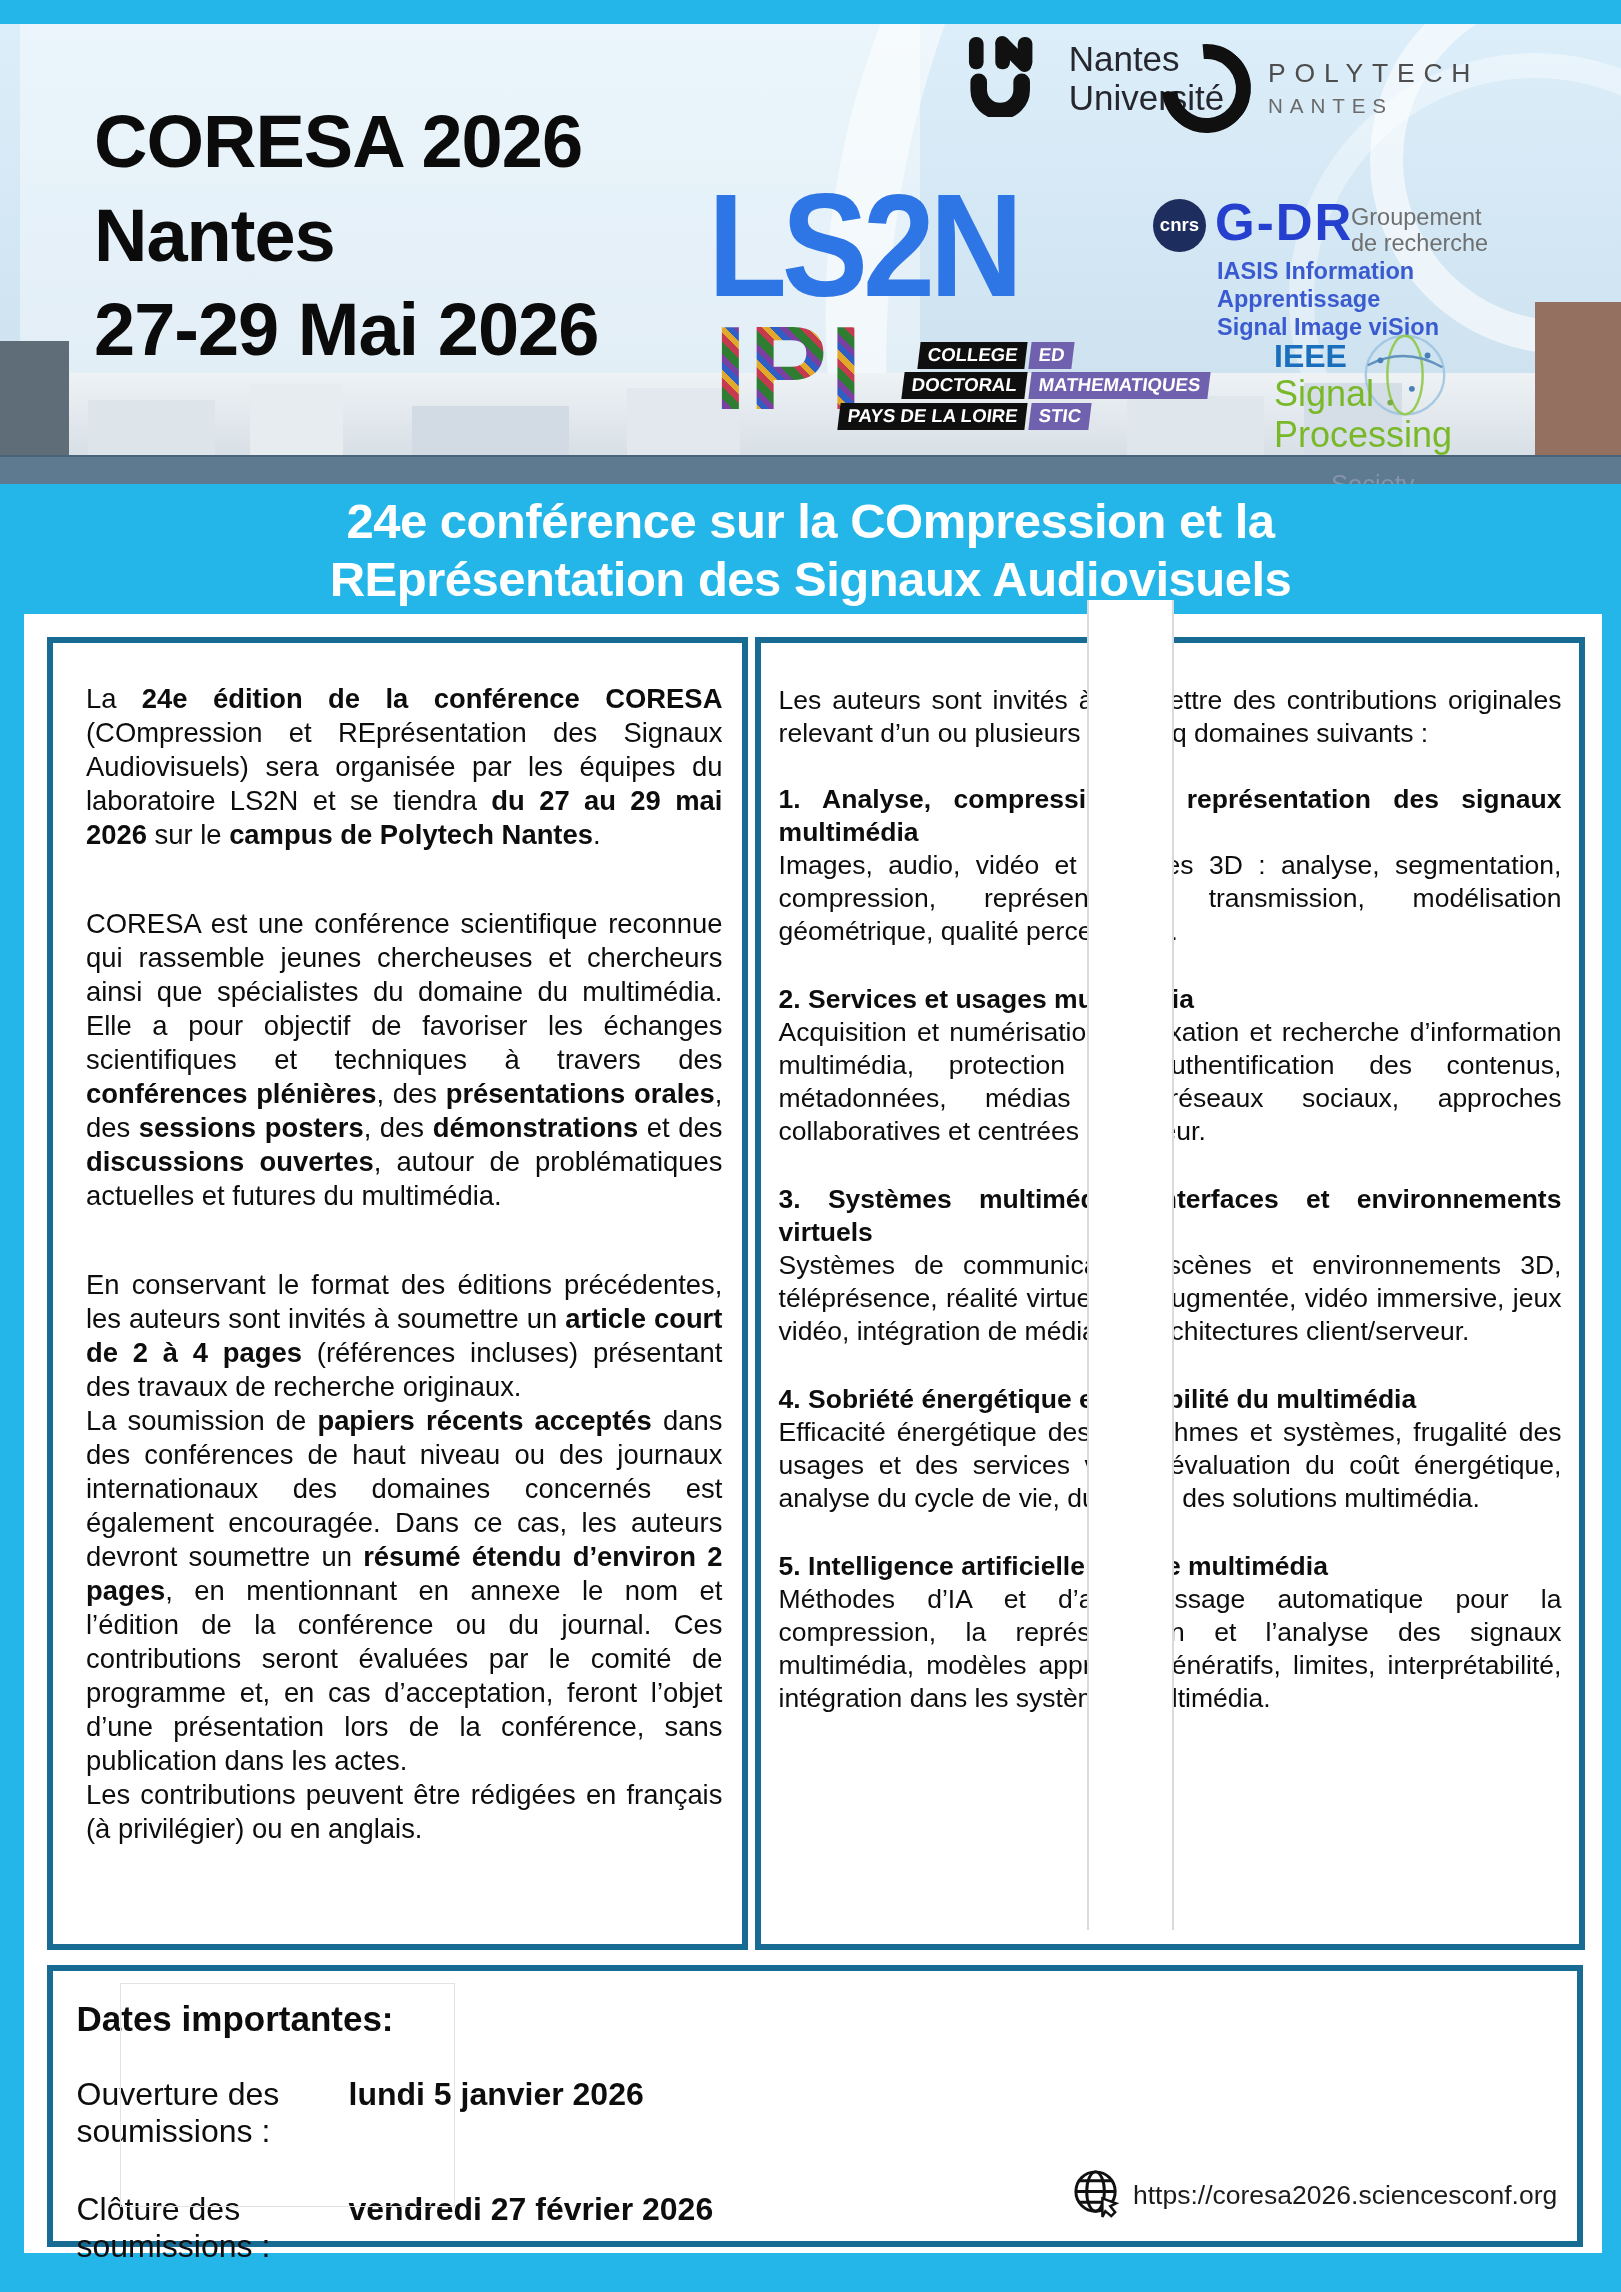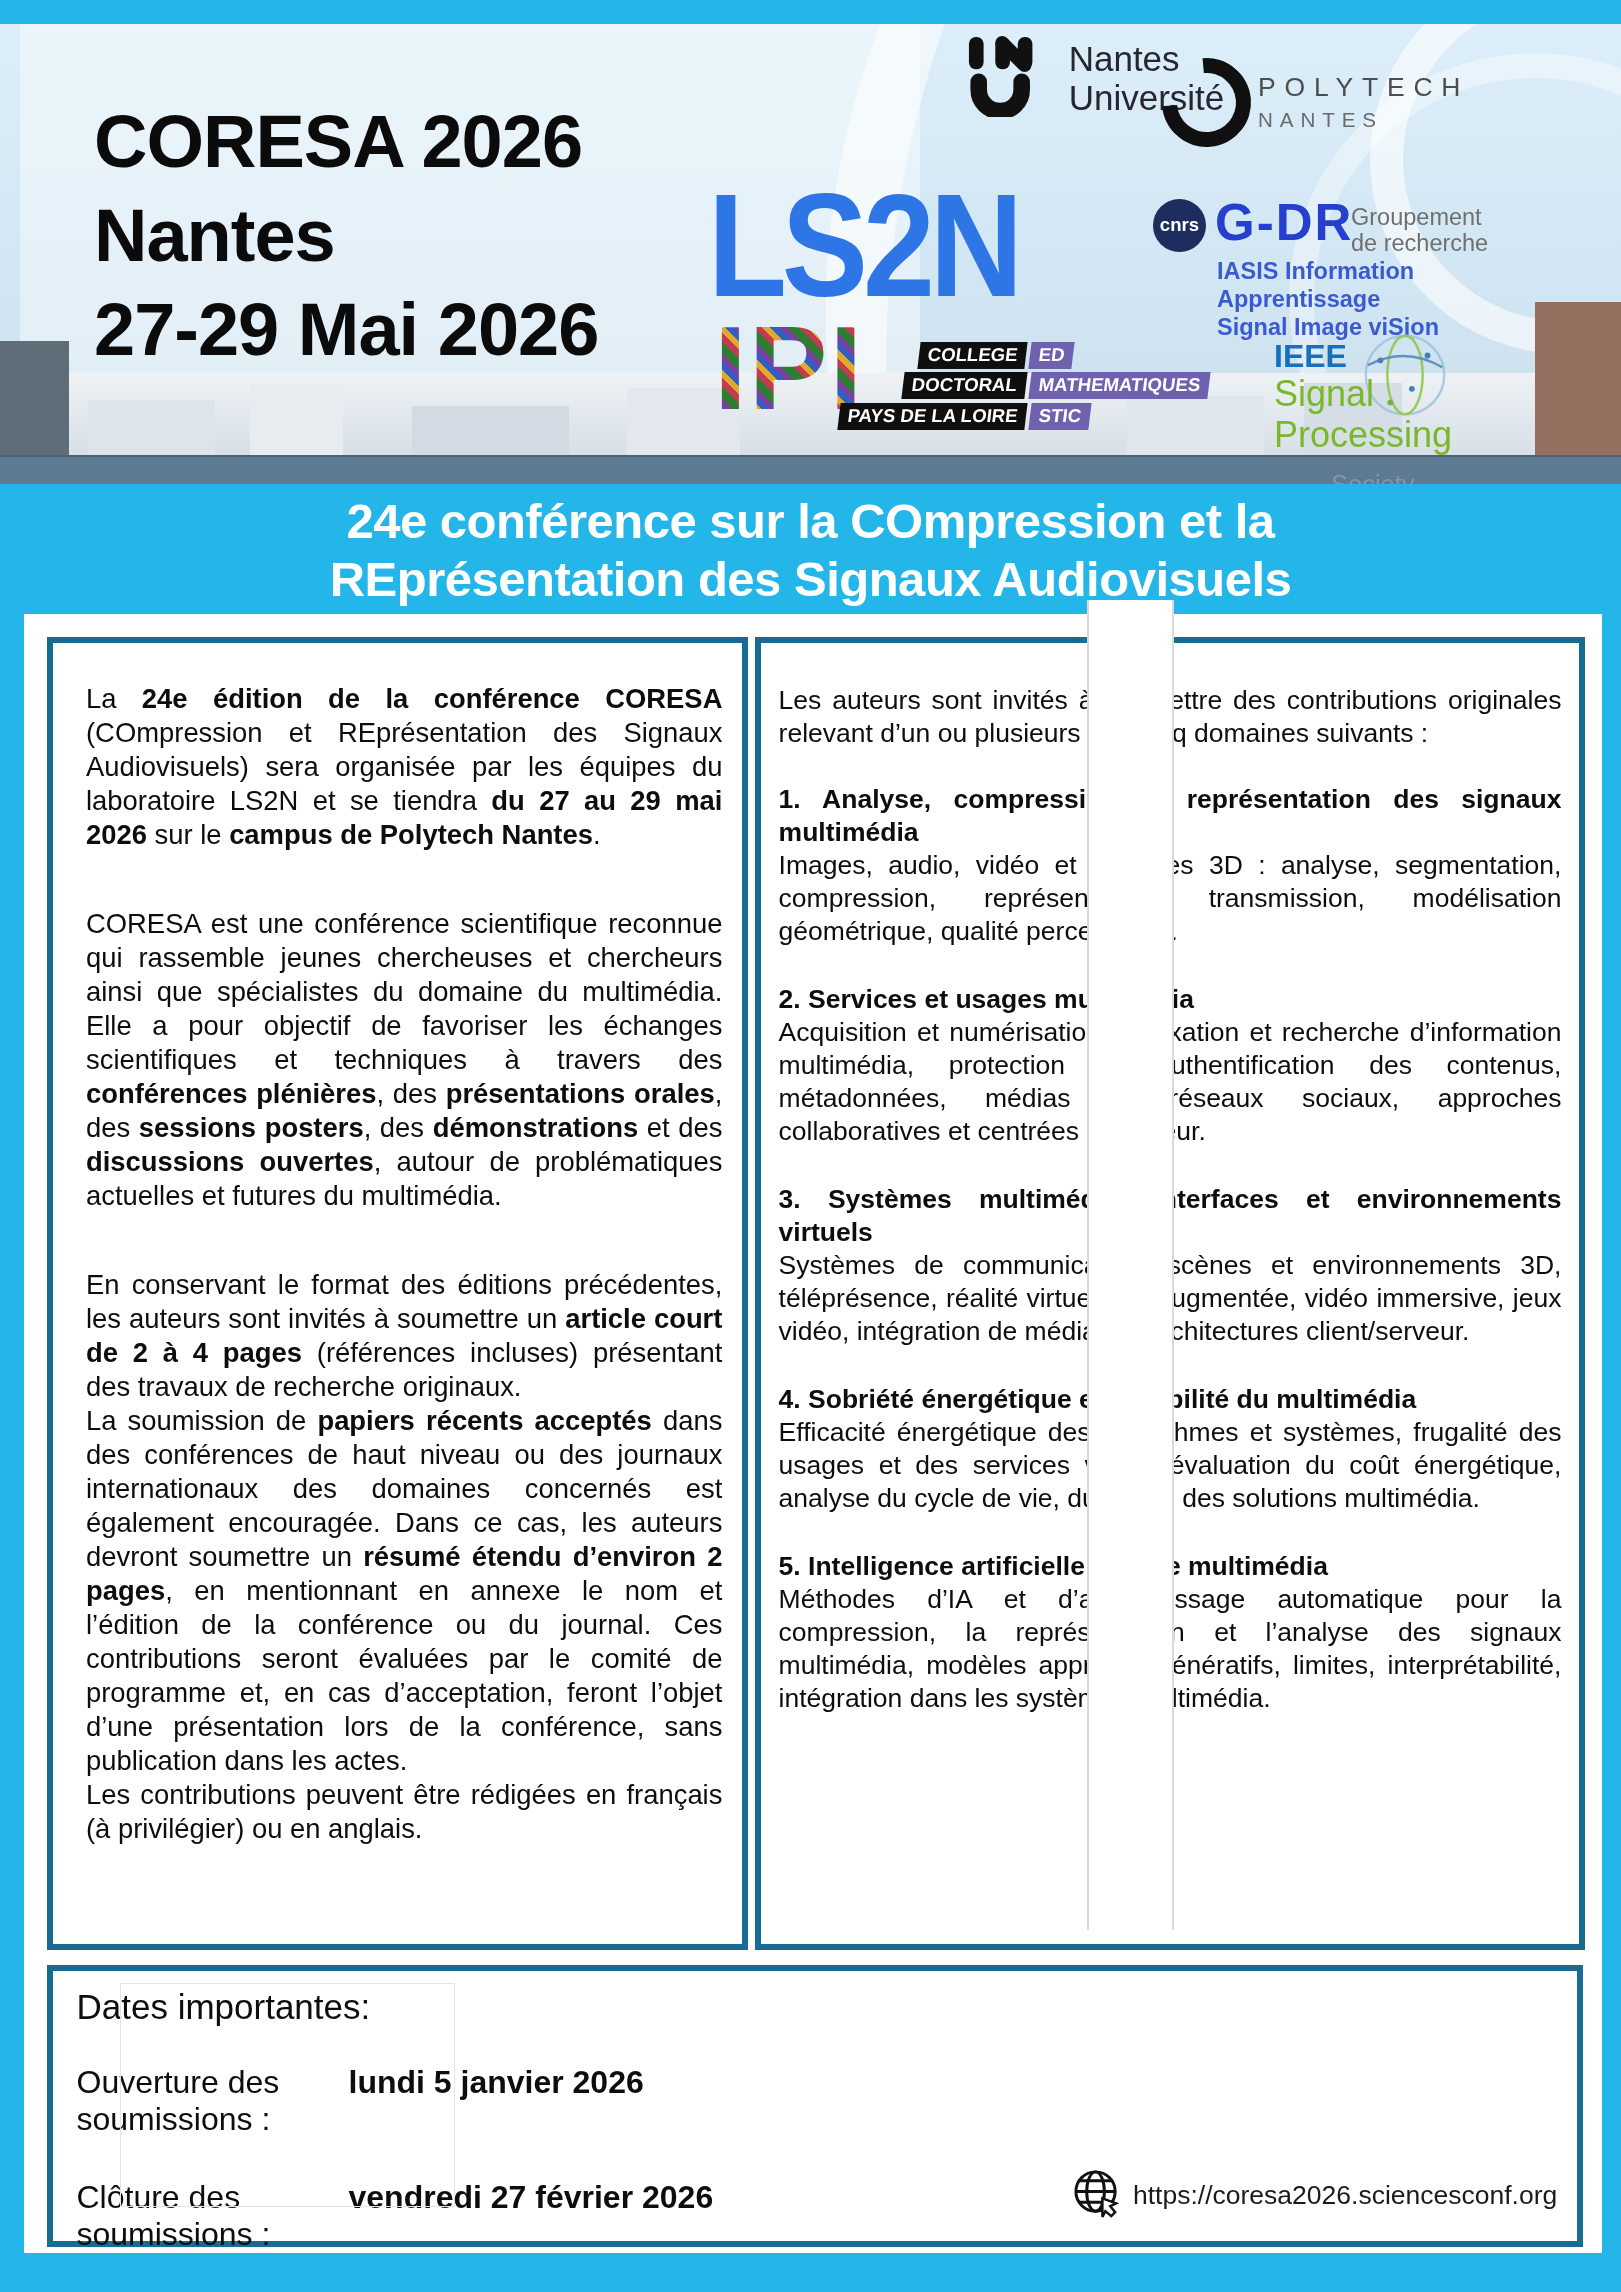--- a/index.html
+++ b/index.html
@@ -22,21 +22,21 @@
   .bld{position:absolute;bottom:0;}
   .water{position:absolute;left:0;bottom:0;width:100%;height:27.4px;background:#5d7a90;border-top:2.9px solid #49637a;}
 
   .event-title{position:absolute;left:94px;top:71px;font-weight:bold;color:#0b0b0b;
                font-size:74px;line-height:94px;letter-spacing:-1px;white-space:nowrap;}
 
   
   .nu{position:absolute;left:963px;top:11.8px;display:flex;align-items:center;gap:15.7px;}
   .nu-text{font-size:35px;line-height:39px;color:#26262e;}
   
-  .poly{position:absolute;left:1162px;top:34px;display:flex;align-items:center;gap:7px;}
+  .poly{position:absolute;left:1162px;top:20px;display:flex;align-items:center;gap:17px;}
   .poly-ring{width:59px;height:59px;border-radius:50%;border:15.7px solid #101010;border-left-color:transparent;
              transform:rotate(40deg);}
   .poly-t1{font-size:26.5px;letter-spacing:8.8px;color:#4d4d4d;}
   .poly-t2{font-size:20.6px;letter-spacing:6.9px;color:#6a6a6a;margin-top:5.9px;}
   
   .cnrs{position:absolute;left:1153px;top:175px;width:53px;height:53px;border-radius:50%;background:#1d2e5e;
         color:#fff;font-size:18.6px;font-weight:bold;display:flex;align-items:center;justify-content:center;}
   .gdr{position:absolute;left:1215px;top:169px;font-size:51px;font-weight:800;color:#2540cf;letter-spacing:2px;}
   .gdr-sub{position:absolute;left:1351px;top:180px;font-size:23.5px;line-height:26.5px;color:#6f6f6f;}
   .iasis{position:absolute;left:1217px;top:233px;font-size:23.5px;line-height:28px;color:#3a5bd0;width:294px;}
@@ -77,21 +77,21 @@
   .left-text{padding:39px 19.6px 0 33px;font-size:27.4px;line-height:34px;text-align:justify;}
   .para{margin:0;}
   .para.gap{margin-bottom:55px;}
   .right-text{padding:41px 17.6px 0 17.6px;font-size:26.5px;line-height:33px;text-align:justify;}
   .intro{margin-bottom:33px;}
   .topic-heading{font-weight:bold;text-align:justify;}
   .topic-body{margin-bottom:35px;}
   .topic-body:last-child{margin-bottom:0;}
 
   .dates-inner{padding:15.7px 0 0 23.5px;}
-  .dates-heading{font-size:35px;font-weight:normal;margin-bottom:37px;}
+  .dates-heading{font-size:35px;font-weight:bold;margin-bottom:37px;margin-top:12px;}
   .date-row{display:flex;font-size:32px;margin-bottom:41px;}
   .date-label{width:272px;flex:0 0 272px;}
   .date-value{font-weight:bold;}
 
   .website{position:absolute;left:1070px;top:2166px;display:flex;align-items:center;gap:8px;z-index:40;}
   .url{font-size:26.5px;color:#1b1b1b;}
 
   
   .artifact-col{position:absolute;left:1087px;top:600px;width:87px;height:1330px;background:#fff;
                 border-left:2px solid #d6dbde;border-right:2px solid #d6dbde;box-sizing:border-box;z-index:20;}

